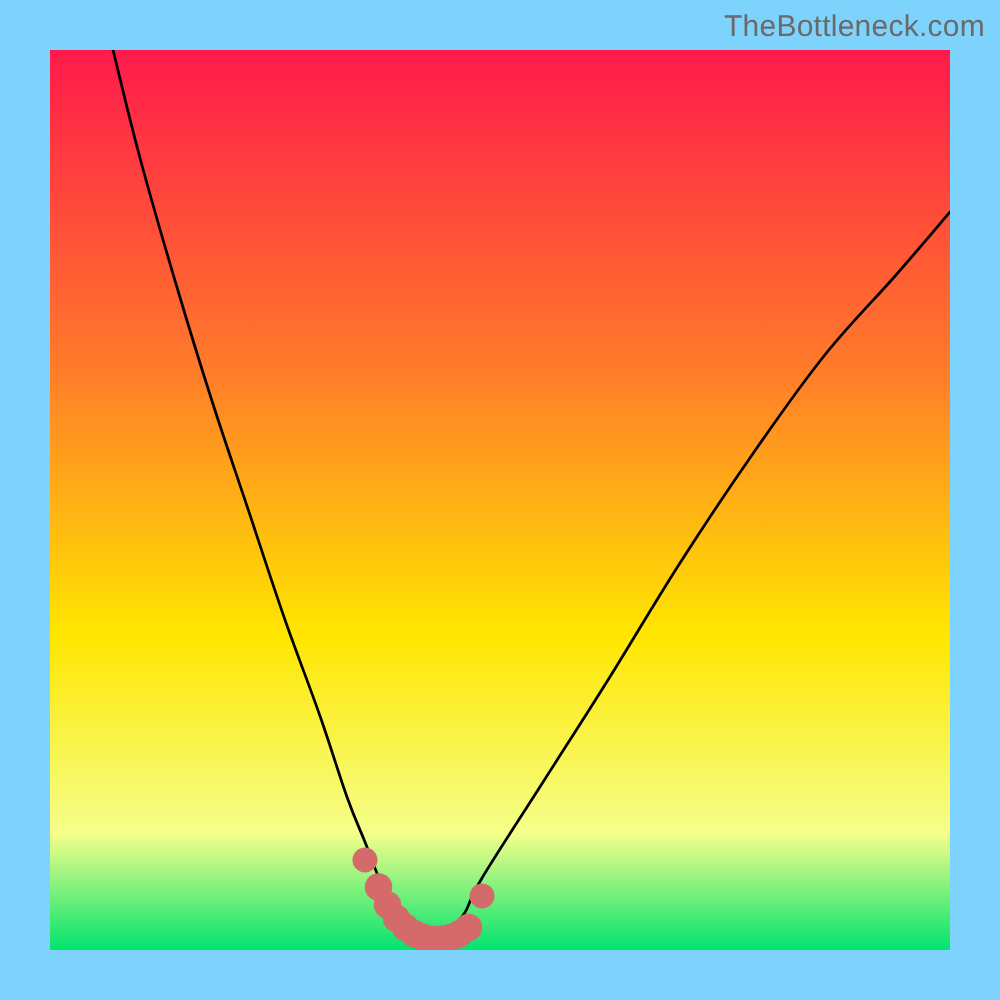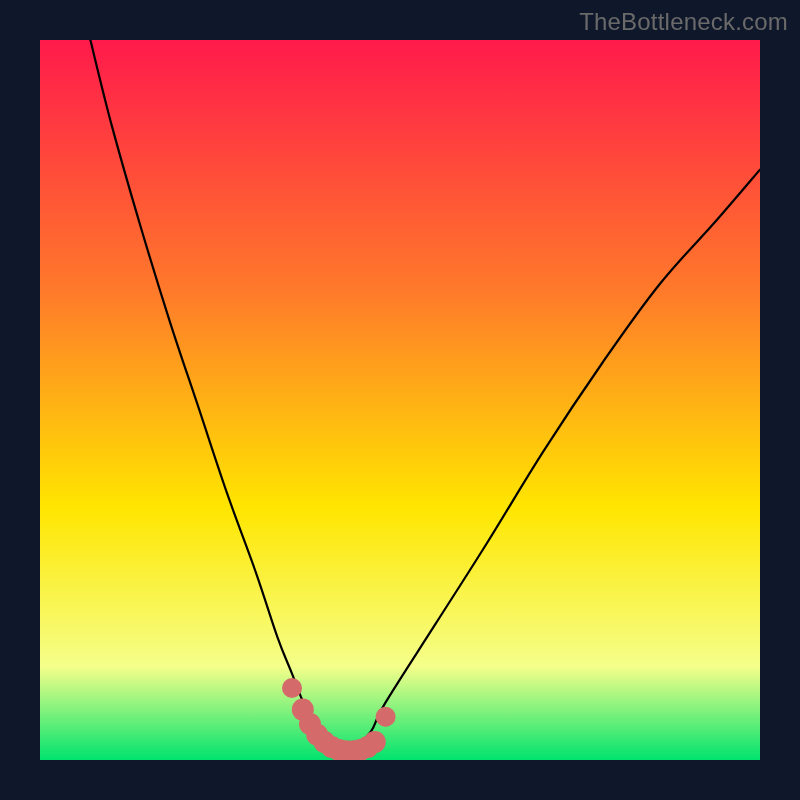--- a/index.html
+++ b/index.html
@@ -10,21 +10,21 @@
     background: #000;
     overflow: hidden;
     font-family: Arial, Helvetica, sans-serif;
   }
   .frame {
     position: absolute;
     left: 0;
     top: 0;
     width: 800px;
     height: 800px;
-    background: #0f172a;
+    background: #7dd3fc;
   }
   .plot-area {
     position: absolute;
     left: 40px;
     top: 40px;
     width: 720px;
     height: 720px;
   }
   .watermark {
     position: absolute;

